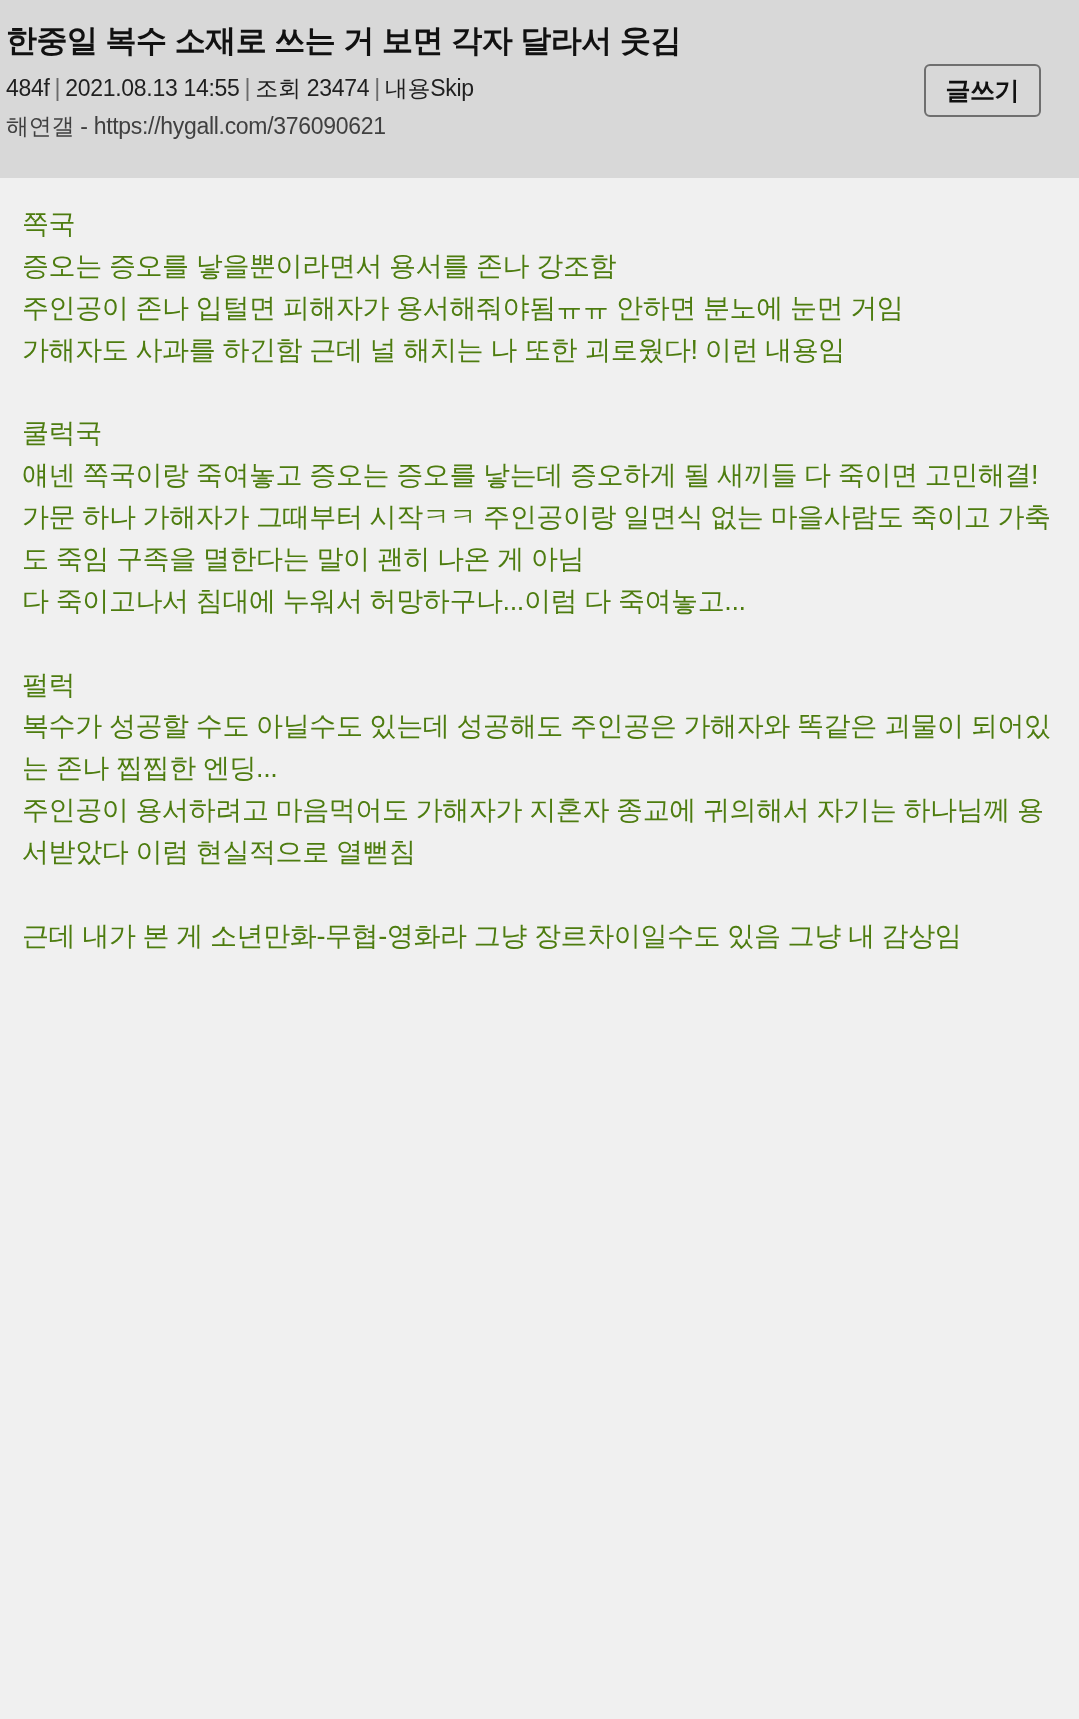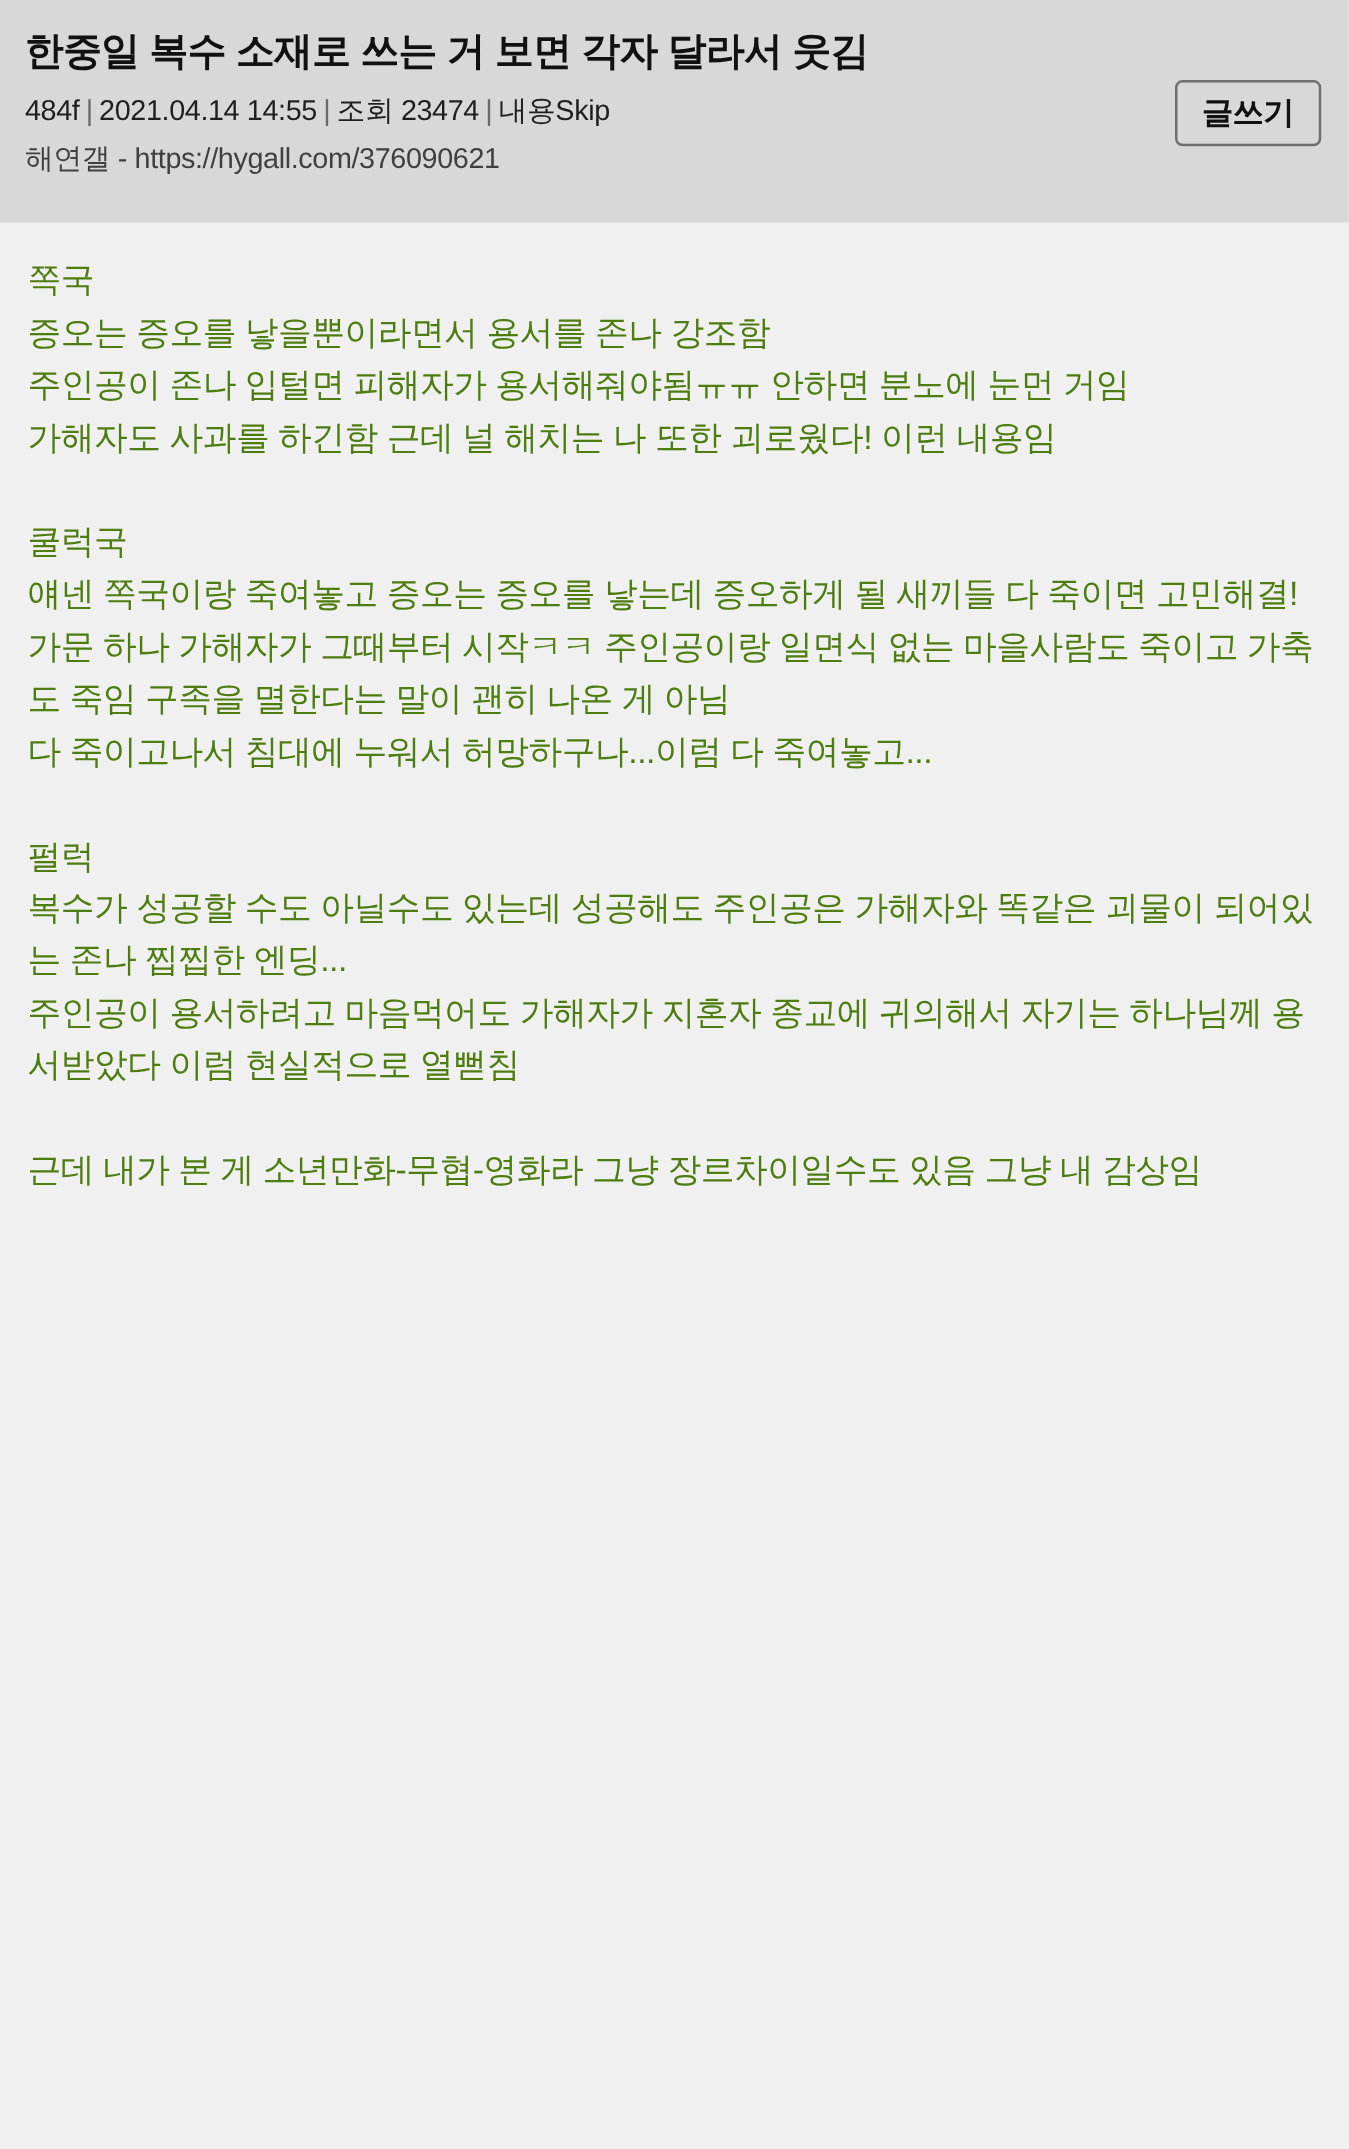--- a/index.html
+++ b/index.html
@@ -19,21 +19,21 @@
     min-height: 1719px;
     background: #f0f0f0;
     box-sizing: border-box;
     display: flex;
     flex-direction: column;
   }
 
   
   .header {
     background: #d8d8d8;
-    padding: 22px 22px 20px 20px;
+    padding: 22px 22px 20px 6px;
     position: relative;
     box-sizing: border-box;
     min-height: 178px;
   }
   .post-title {
     font-size: 31px;
     font-weight: bold;
     line-height: 1.25;
     color: #111;
     margin: 0 0 10px 0;
@@ -55,21 +55,21 @@
     font-size: 23px;
     color: #404040;
     line-height: 1.5;
     letter-spacing: -0.3px;
     margin-top: 4px;
     padding-right: 150px;
   }
   .write-button {
     position: absolute;
     top: 64px;
-    right: 22px;
+    right: 38px;
     background: #d8d8d8;
     border: 2px solid #6f6f6f;
     border-radius: 6px;
     color: #111;
     font-size: 25px;
     font-weight: bold;
     padding: 12px 20px;
     line-height: 1;
     cursor: pointer;
     font-family: inherit;
@@ -95,21 +95,21 @@
     height: 42px;
   }
 </style>
 </head>
 <body>
 
 <div class="page">
 
   <div class="header">
     <h1 class="post-title">한중일 복수 소재로 쓰는 거 보면 각자 달라서 웃김</h1>
-    <div class="meta-line"><span>484f</span><span class="meta-sep">|</span><span>2021.04.14 14:55</span><span class="meta-sep">|</span><span>조회 23474</span><span class="meta-sep">|</span><span>내용Skip</span></div>
+    <div class="meta-line"><span>484f</span><span class="meta-sep">|</span><span>2021.08.13 14:55</span><span class="meta-sep">|</span><span>조회 23474</span><span class="meta-sep">|</span><span>내용Skip</span></div>
     <div class="meta-line-2">해연갤 - https://hygall.com/376090621</div>
     <button class="write-button">글쓰기</button>
   </div>
 
   <div class="content">
     <div id="body-blocks">
         <p class="para">쪽국</p>
         <p class="para">증오는 증오를 낳을뿐이라면서 용서를 존나 강조함</p>
         <p class="para">주인공이 존나 입털면 피해자가 용서해줘야됨ㅠㅠ 안하면 분노에 눈먼 거임</p>
         <p class="para">가해자도 사과를 하긴함 근데 널 해치는 나 또한 괴로웠다! 이런 내용임</p>

